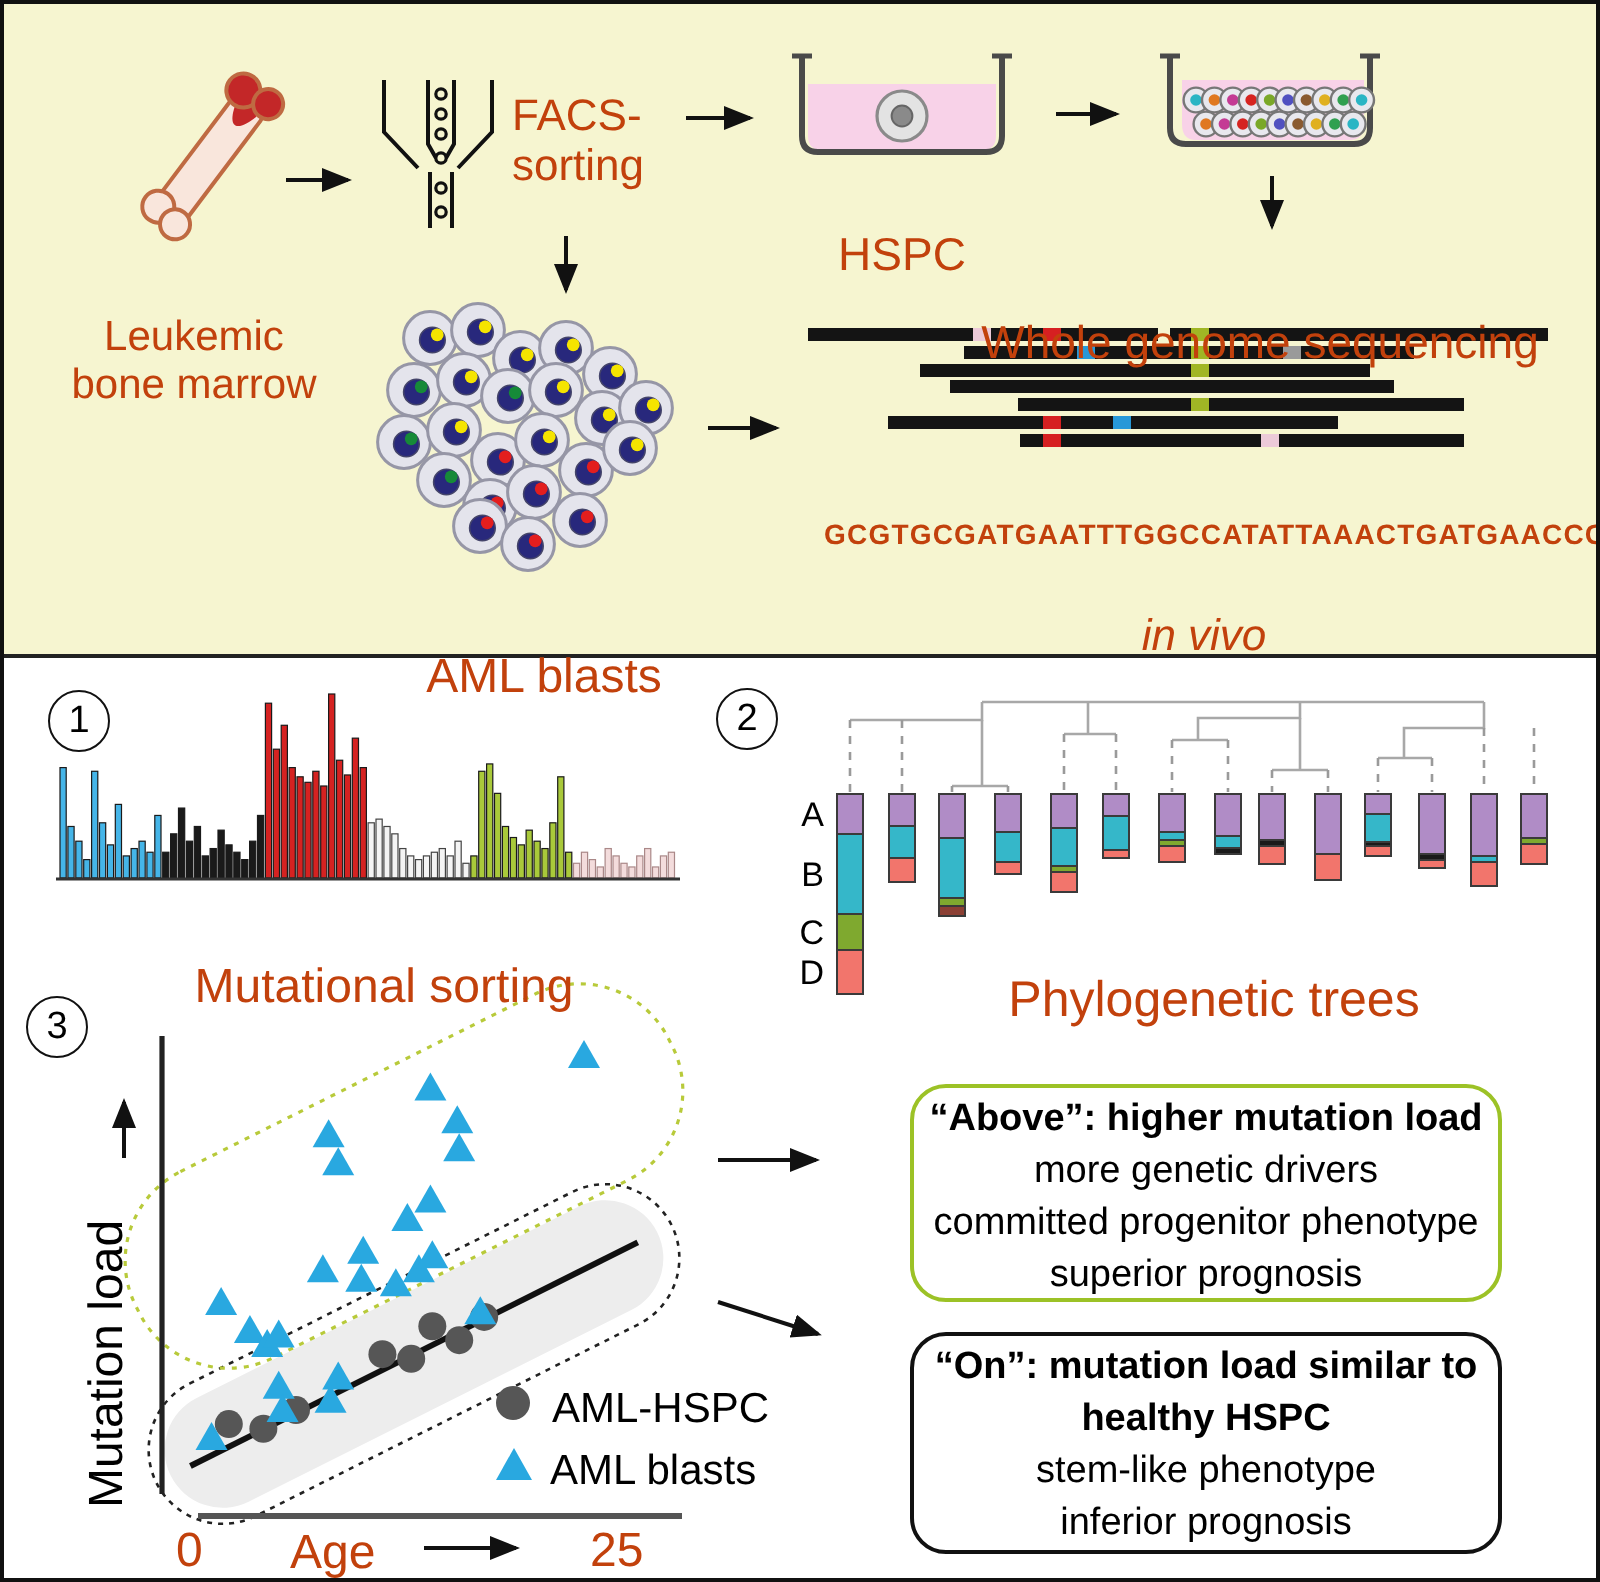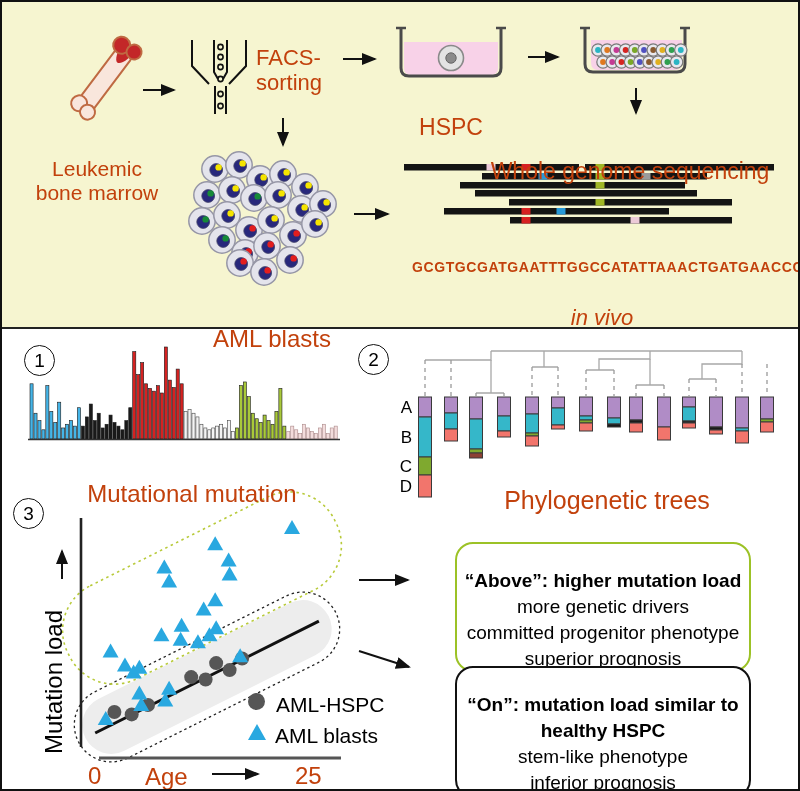--- a/index.html
+++ b/index.html
@@ -7,21 +7,21 @@
   .top-bg{position:absolute;left:0;top:0;width:796px;height:325px;background:#f6f5d0;border-bottom:2px solid #222;}
   svg.art{position:absolute;left:0;top:0;width:796px;height:787px;pointer-events:none;}
   .txt{position:absolute;color:#c2410c;line-height:1.12;}
   .ctr{text-align:center;margin-top:33px;}
   .b{font-weight:bold;}
   .i{font-style:italic;}
   .circle-num{position:absolute;width:29px;height:29px;border:1.7px solid #111;border-radius:50%;
     text-align:center;line-height:29px;font-size:19px;background:#fff;}
   .seq{font-weight:bold;font-size:14px;letter-spacing:0.6px;}
   .infobox{position:absolute;width:292px;background:#fff;border-radius:18px;text-align:center;
-    font-size:19px;line-height:26px;padding-top:24px;white-space:nowrap;}
+    font-size:19px;line-height:26px;padding-top:3px;white-space:nowrap;}
   .rot-y{position:absolute;width:220px;height:26px;text-align:center;font-size:24px;
     transform:rotate(-90deg);transform-origin:center;}
   .legend{position:absolute;left:246px;top:691px;font-size:21px;}
   .legend-row{display:flex;align-items:flex-start;height:31px;}
   .lg-dot{width:17px;height:17px;border-radius:50%;background:#565656;margin-right:11px;}
   .lg-tri{width:0;height:0;border-left:9.5px solid transparent;border-right:9.5px solid transparent;
     border-bottom:16px solid #29a8e0;margin-right:9px;}
   .sig-label{position:absolute;width:26px;text-align:right;font-size:17px;}
 </style>
 </head>
@@ -435,21 +435,21 @@
   <div class="txt ctr" style="left:409px;top:80px;width:80px;font-size:23px;">HSPC</div>
   <div class="txt ctr" style="left:468px;top:124px;width:320px;font-size:23px;">Whole genome sequencing</div>
   <div class="txt ctr" style="left:195px;top:291px;width:150px;font-size:24px;">AML blasts</div>
   <div class="txt ctr seq" style="left:410px;top:225px;width:380px;">GCGTGCGATGAATTTGGCCATATTAAACTGATGAACCC</div>
   <div class="txt ctr i" style="left:460px;top:271px;width:280px;font-size:22px;">in vivo</div>
 
   <div class="circle-num" style="left:22px;top:343px;">1</div>
   <div class="circle-num" style="left:356px;top:342px;">2</div>
   <div class="circle-num" style="left:11px;top:496px;">3</div>
 
-  <div class="txt ctr" style="left:50px;top:446px;width:280px;font-size:24px;">Mutational mutation</div>
+  <div class="txt ctr" style="left:50px;top:446px;width:280px;font-size:24px;">Mutational sorting</div>
   <div class="txt ctr" style="left:465px;top:451px;width:280px;font-size:25px;">Phylogenetic trees</div>
 
   <div class="sig-label" style="left:384px;top:396px;">A</div>
   <div class="sig-label" style="left:384px;top:426px;">B</div>
   <div class="sig-label" style="left:384px;top:455px;">C</div>
   <div class="sig-label" style="left:384px;top:475px;">D</div>
 
   <div class="rot-y" style="left:-59px;top:667px;">Mutation load</div>
   <div class="txt" style="left:86px;top:761px;width:26px;font-size:24px;">0</div>
   <div class="txt" style="left:293px;top:761px;width:40px;font-size:24px;">25</div>

